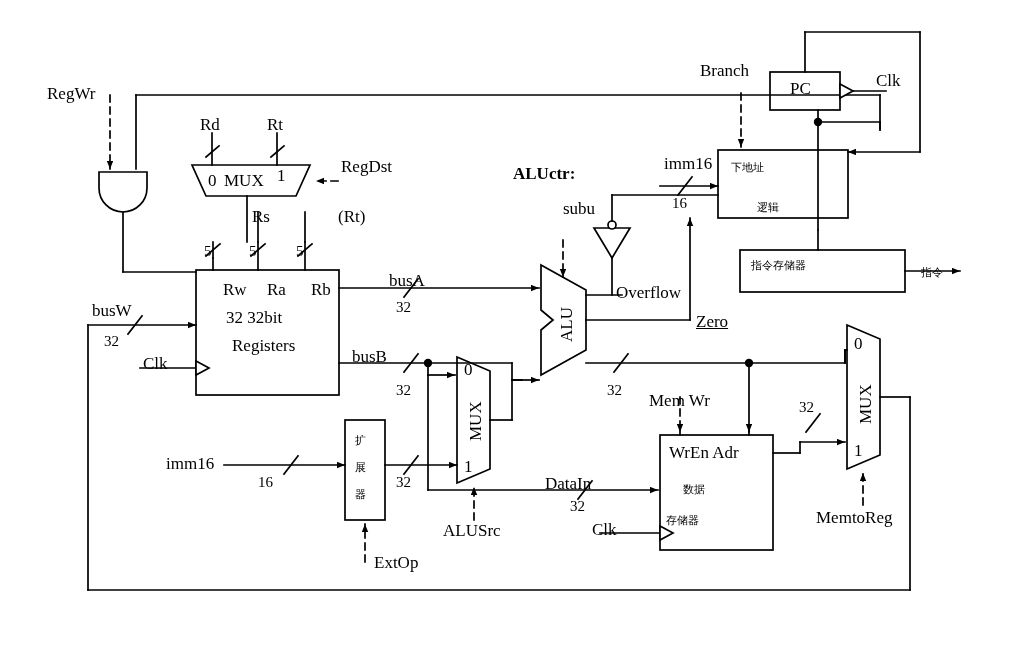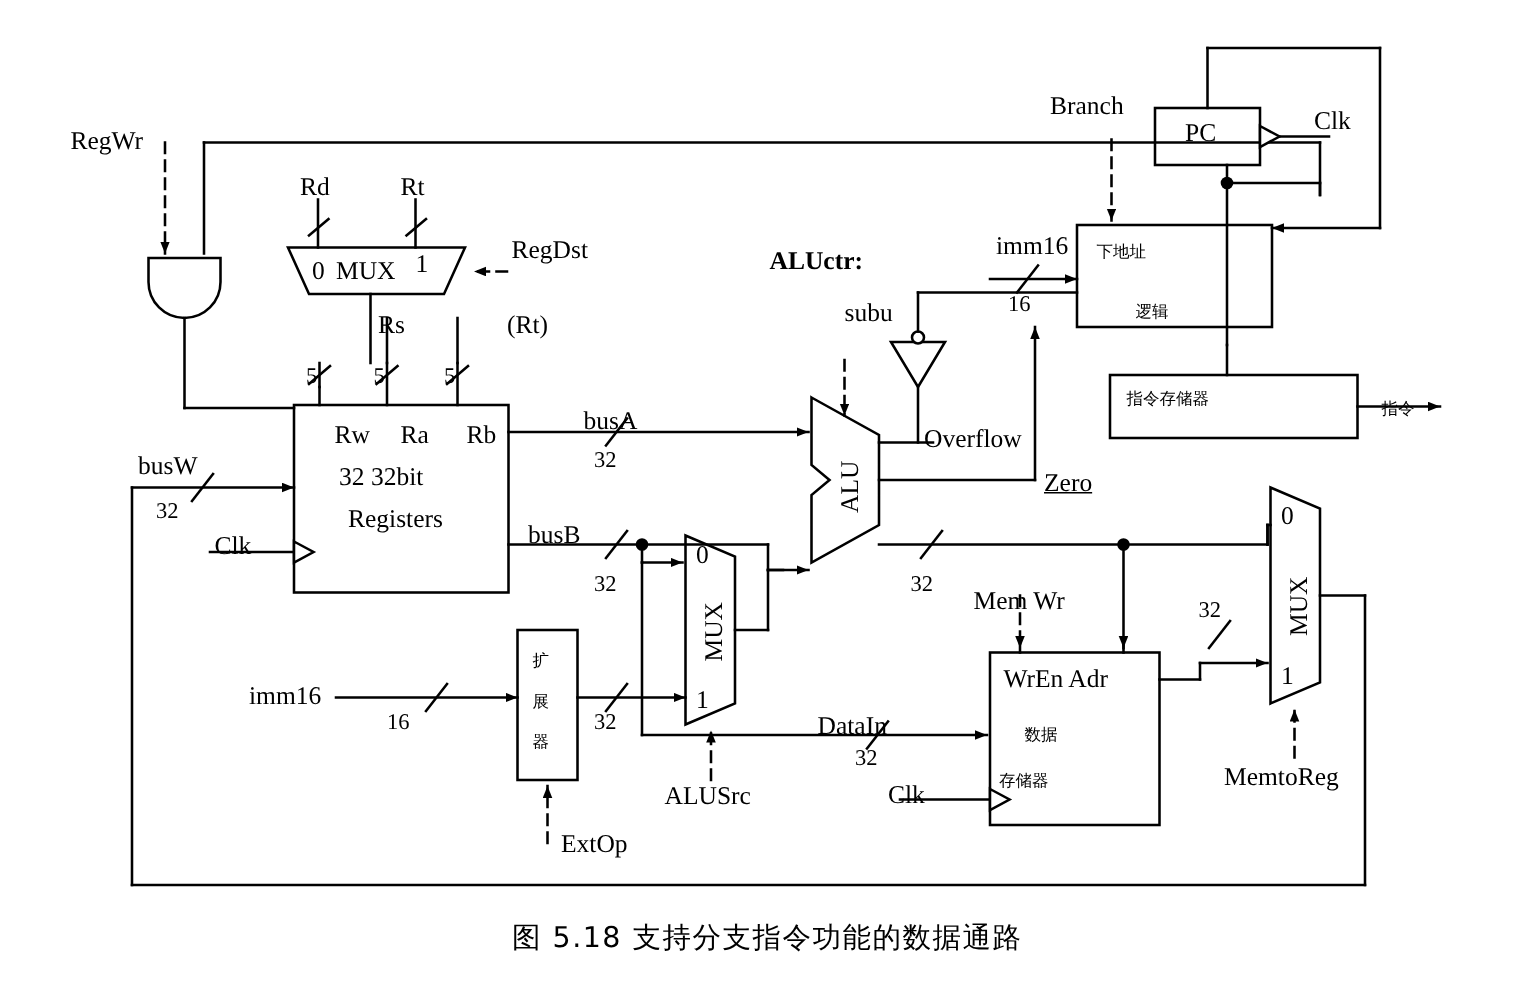--- a/index.html
+++ b/index.html
@@ -315,15 +315,14 @@
 
   <div class="lbl" style="left:664px; top:155px;">imm16</div>
   <div class="lbl small" style="left:672px; top:196px;">16</div>
 
   <div class="lbl cn" style="left:731px; top:162px;">下地址</div>
   <div class="lbl cn" style="left:757px; top:190px;margin-top:12px;">逻辑</div>
 
   <div class="lbl cn" style="left:751px; top:260px;text-align:right;">指令存储器</div>
   <div class="lbl cn" style="left:921px; top:267px;text-align:center;">指令</div>
 
-  <div id="caption">图 5.18   支持分支指令功能的数据通路</div>
 
 </div>
 
 </body></html>

